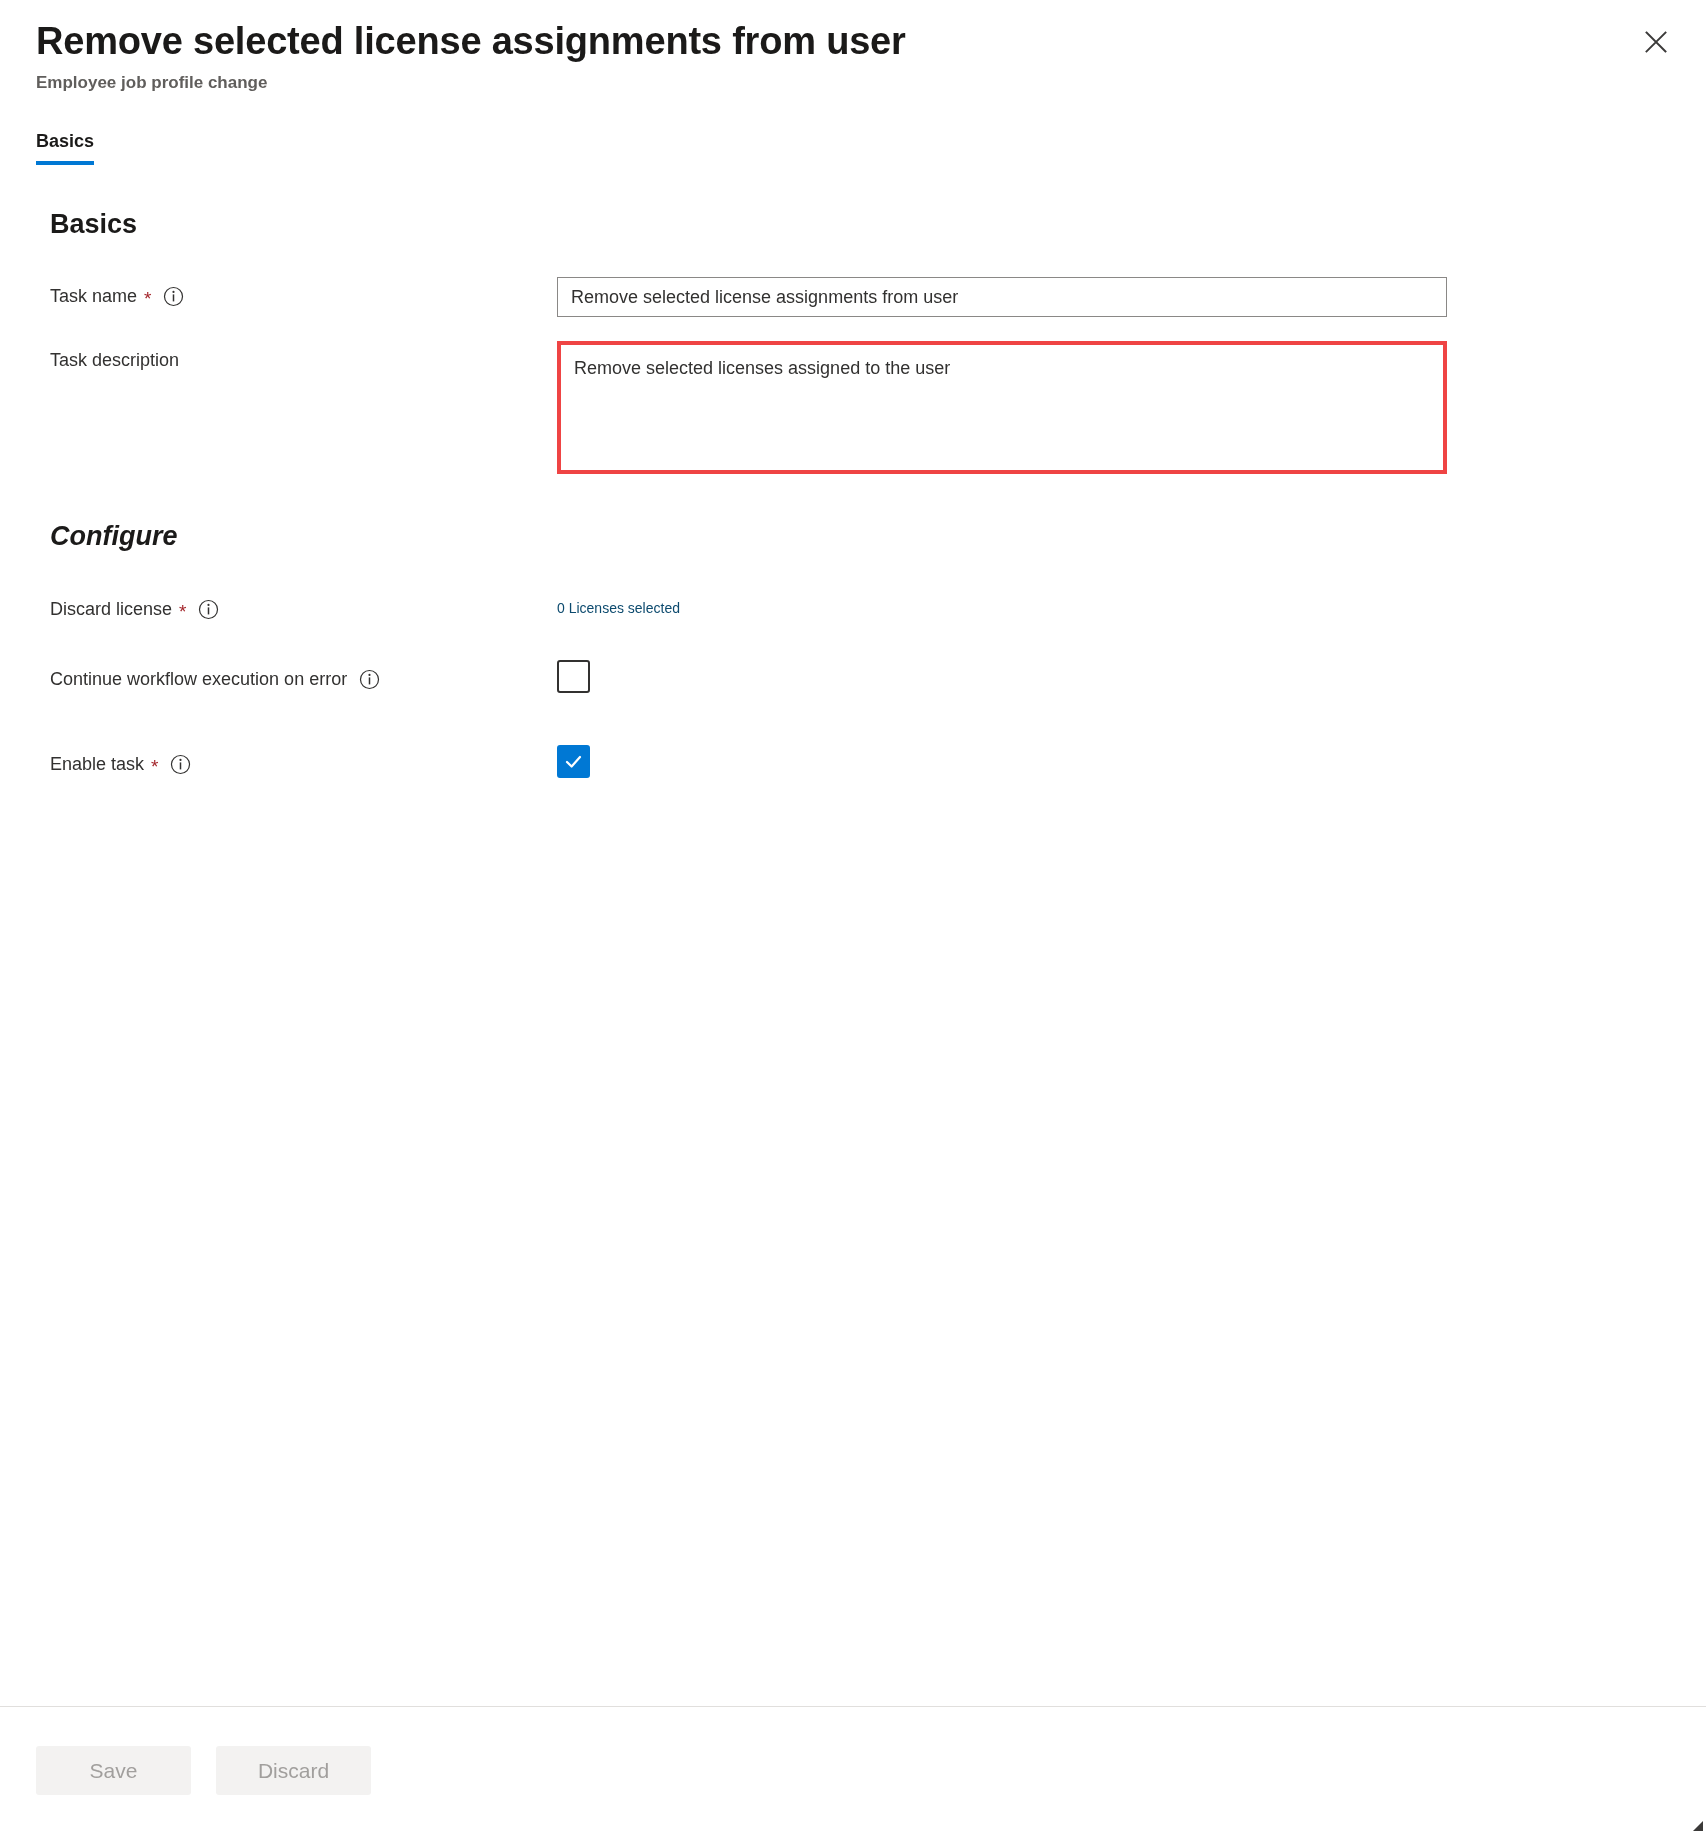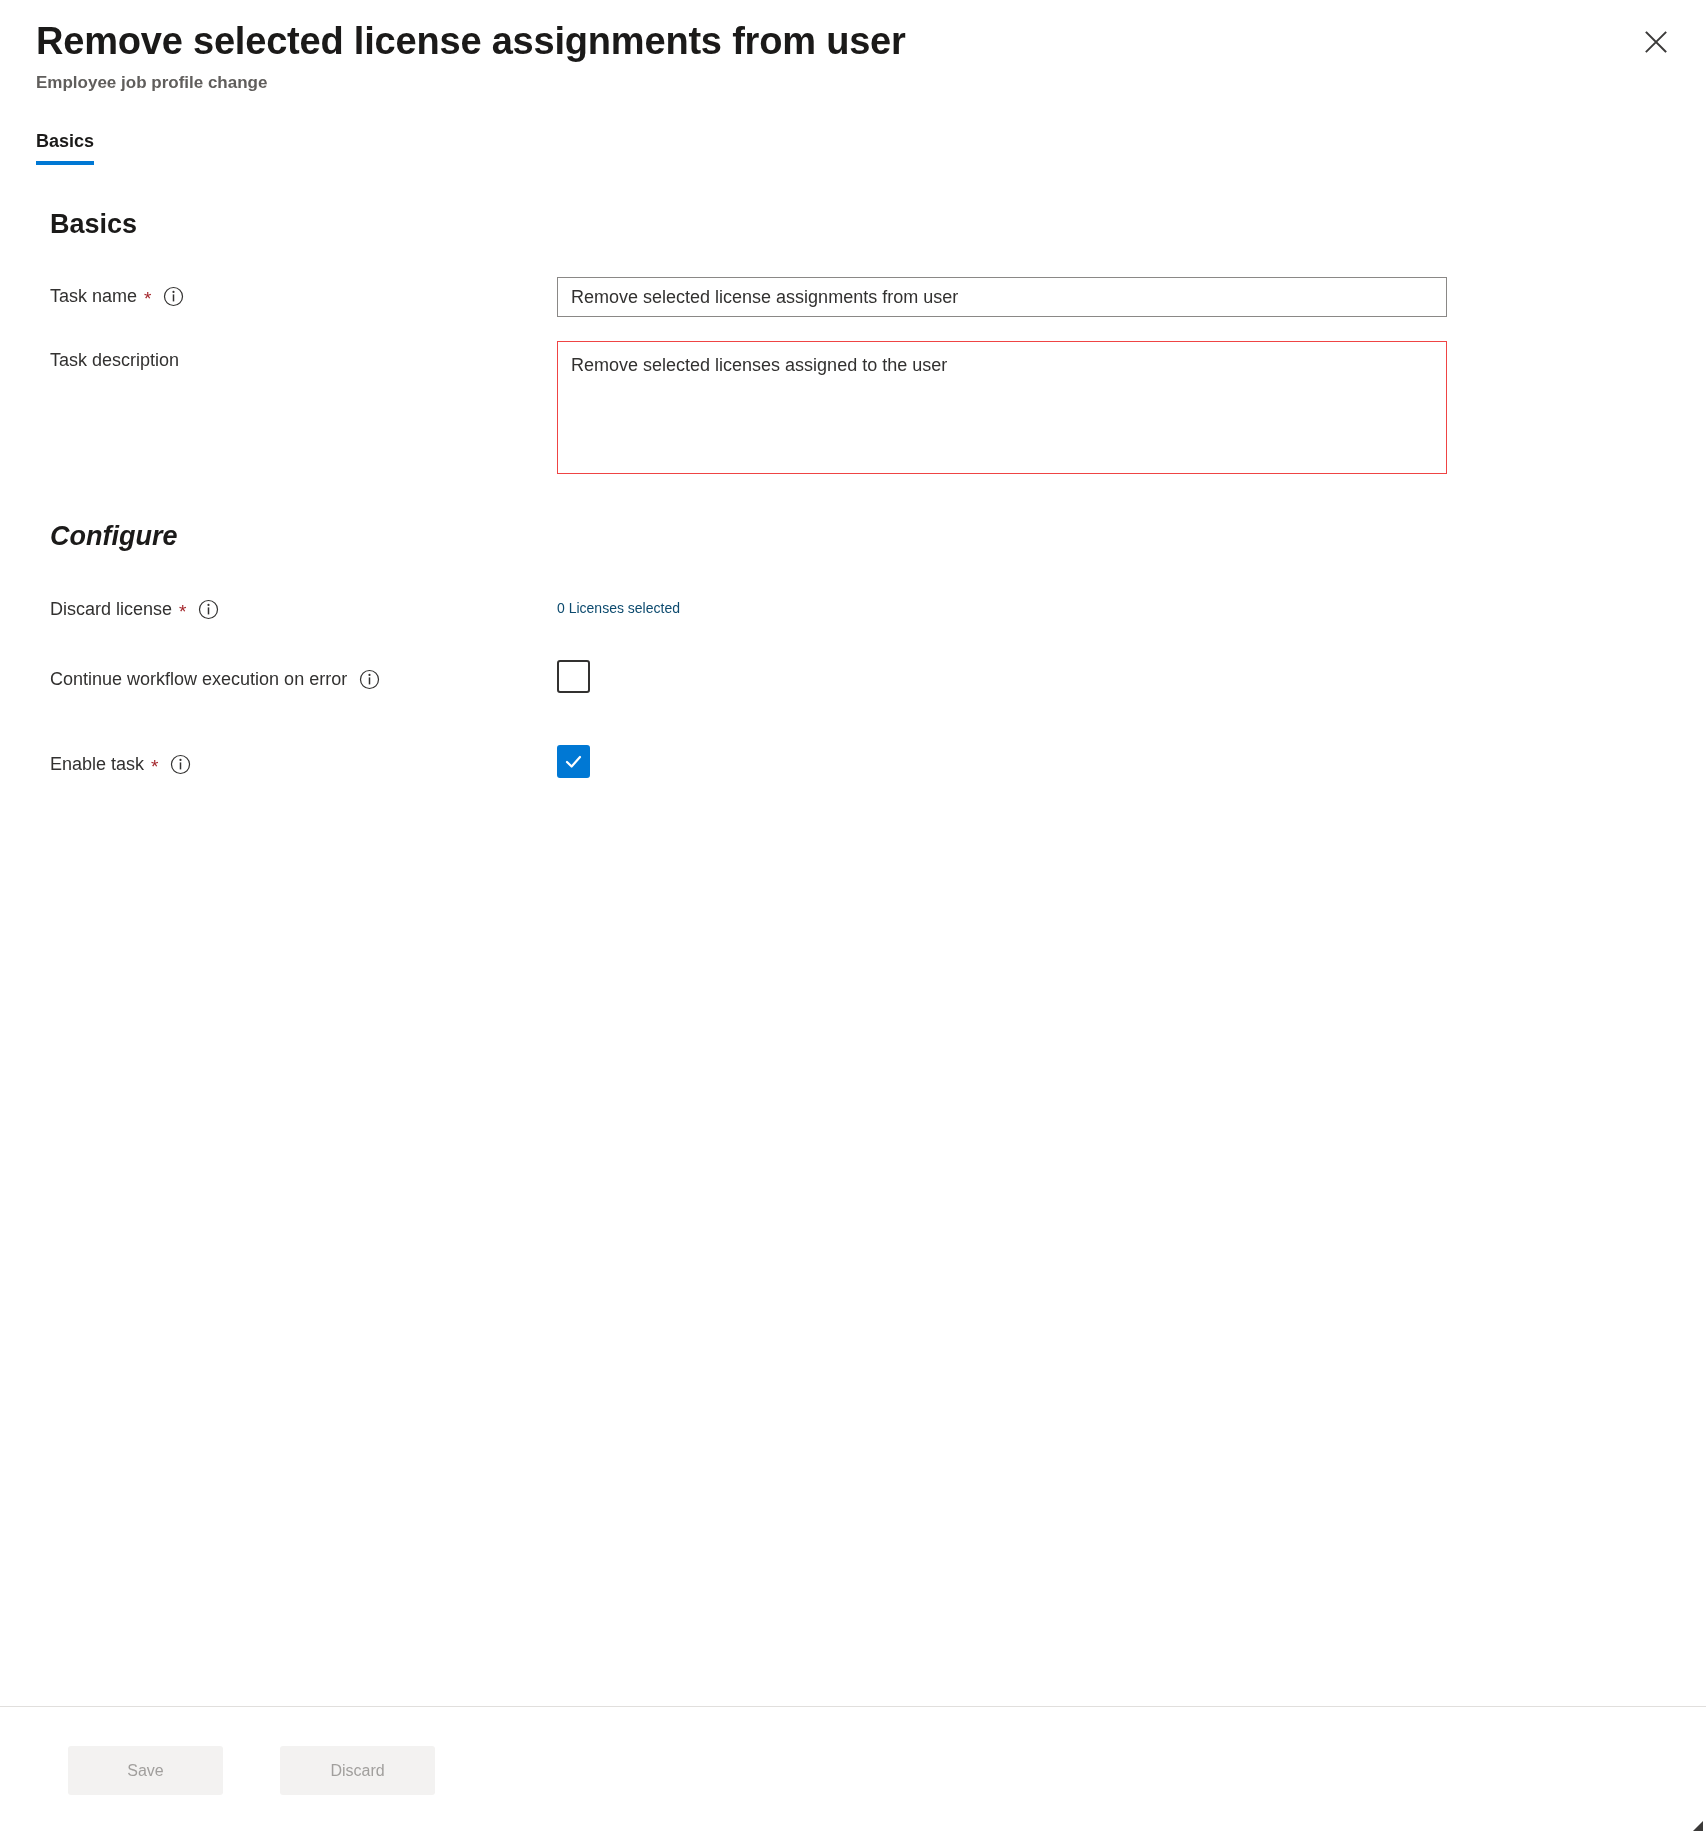--- a/index.html
+++ b/index.html
@@ -146,21 +146,21 @@
     font-size: 18px;
     color: #323130;
     padding: 0 13px;
     outline: none;
     border-radius: 0;
     display: block;
   }
   .text-area {
     width: 890px;
     height: 133px;
-    border: 1px solid #ef4444;
+    border: 4px solid #ef4444;
     background: #ffffff;
     font-family: "Liberation Sans", sans-serif;
     font-size: 18px;
     color: #323130;
     padding: 10px 13px;
     outline: none;
     resize: none;
     border-radius: 0;
     line-height: 26px;
     display: block;
@@ -211,25 +211,24 @@
     padding-left: 36px;
     gap: 25px;
   }
   .footer-btn {
     min-width: 155px;
     height: 49px;
     background: #f3f2f1;
     border: none;
     color: #a19f9d;
     font-family: "Liberation Sans", sans-serif;
-    font-size: 16px;
+    font-size: 21px;
     border-radius: 3px;
     cursor: default;
     padding: 0 22px;
-    margin-left: 32px;
   }
 
   .resize-grip {
     position: absolute;
     right: 2px;
     bottom: 2px;
     width: 14px;
     height: 14px;
     pointer-events: auto;
     cursor: nwse-resize;

